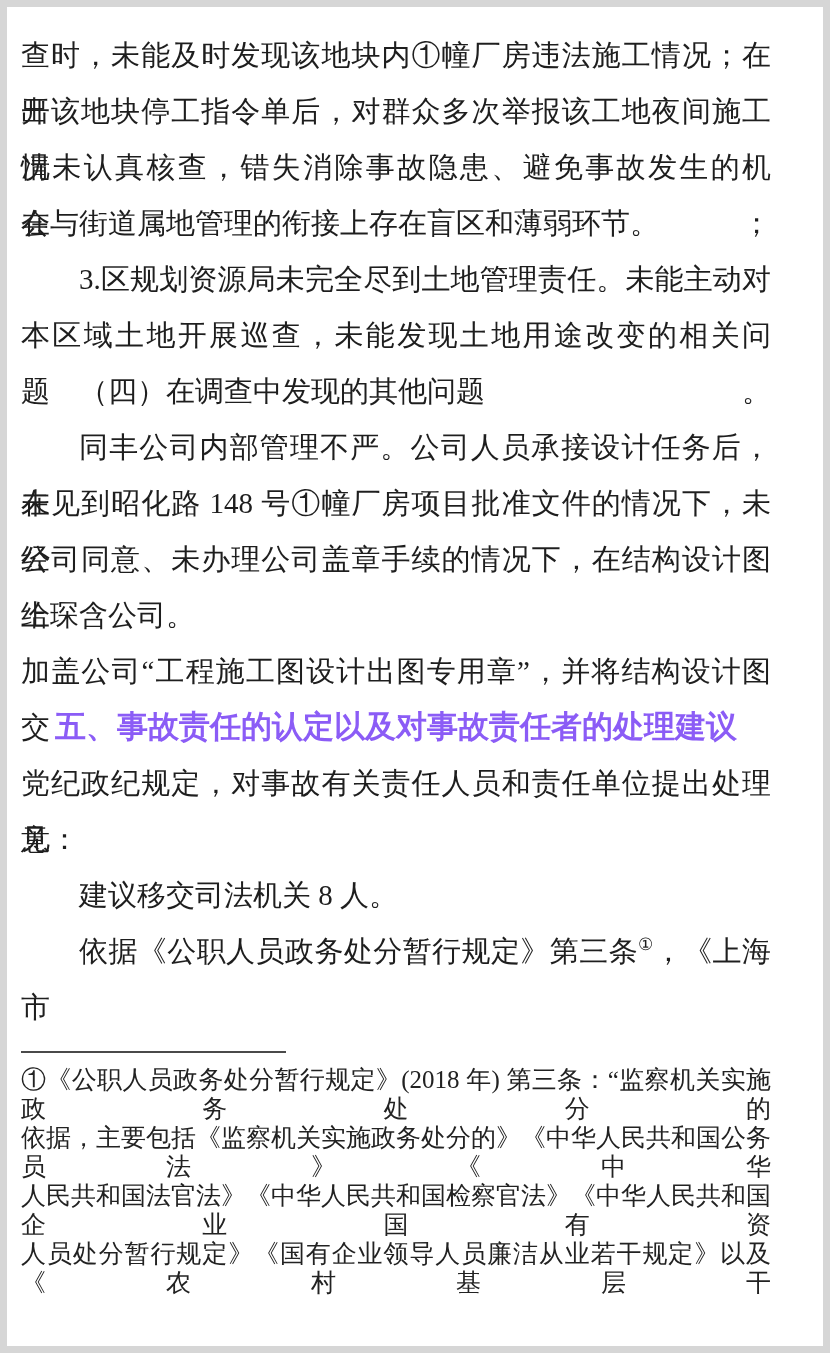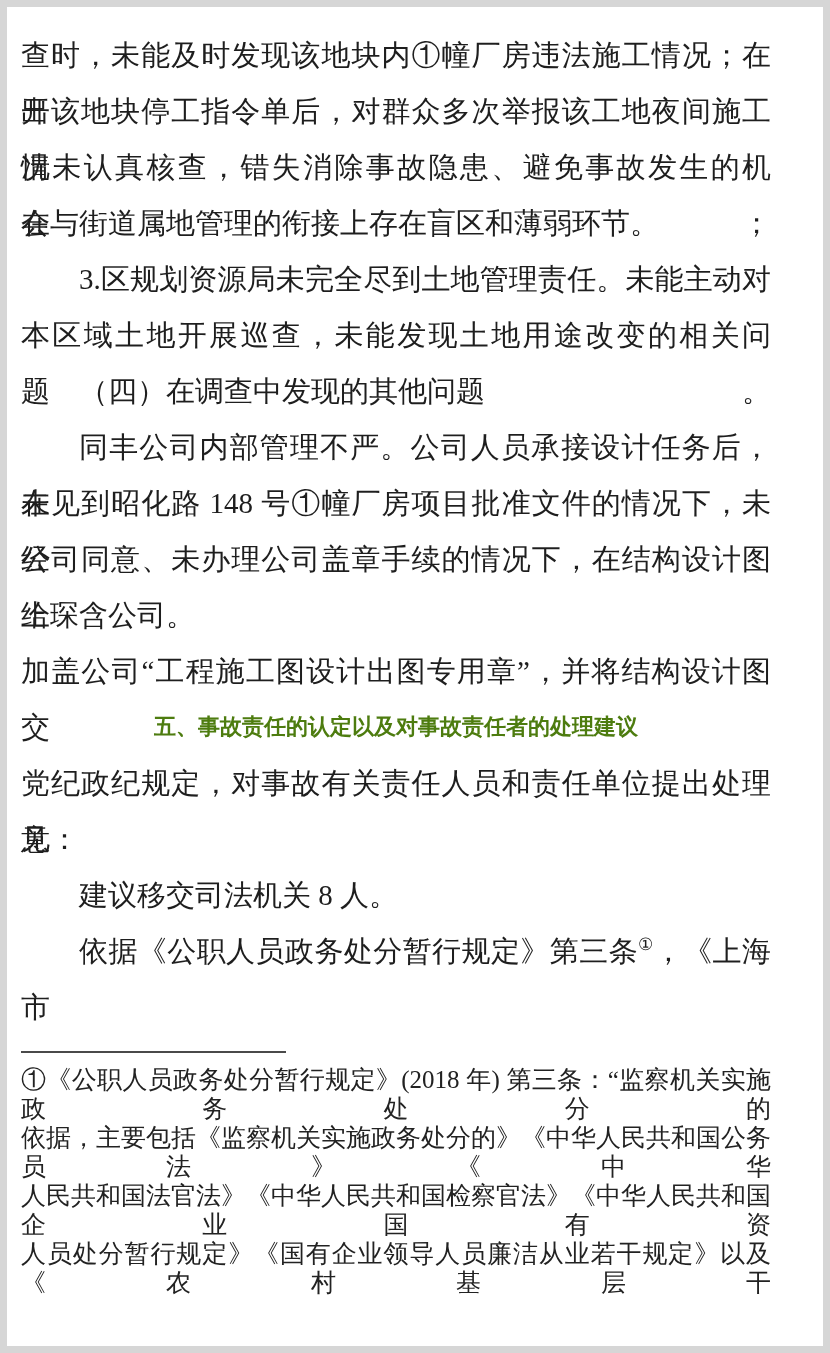--- a/index.html
+++ b/index.html
@@ -38,25 +38,25 @@
   .line.indent {
     text-indent: 58px;
   }
   .line.bold {
     font-weight: normal;
   }
   .heading-main {
     width: 750px;
     height: 56px;
     line-height: 56px;
-    font-size: 22px;
+    font-size: 31px;
     font-weight: bold;
     text-align: center;
     font-family: "Liberation Sans", "DejaVu Sans", sans-serif;
-    color: #4d7c0f;
+    color: #8b5cf6;
     white-space: nowrap;
   }
   sup.fn-ref {
     font-size: 17px;
     line-height: 0;
     vertical-align: super;
   }
   .footnote {
     margin-top: 72px;
     width: 750px;

